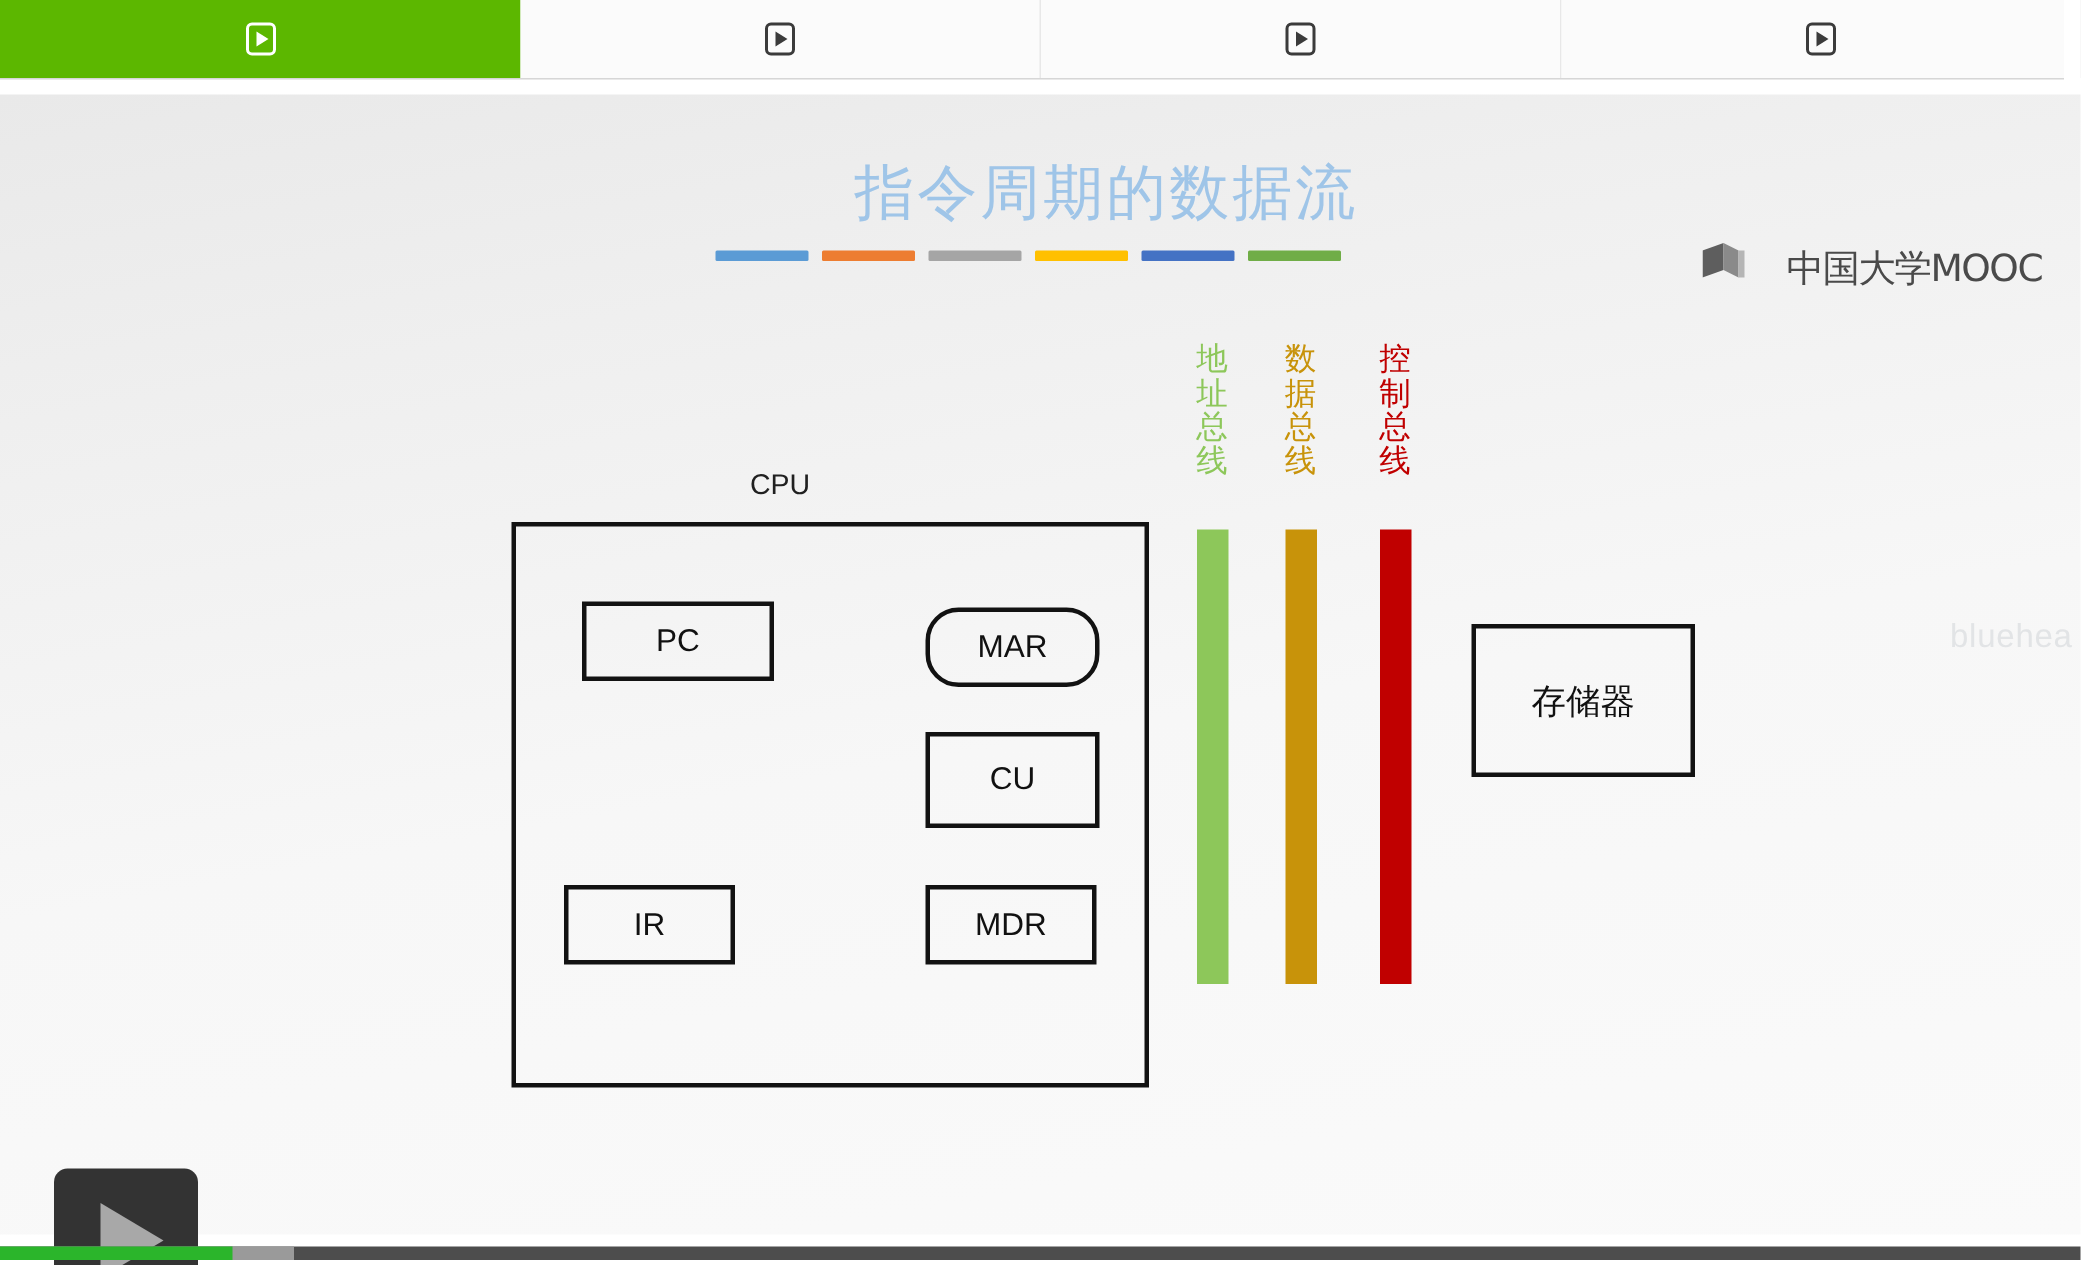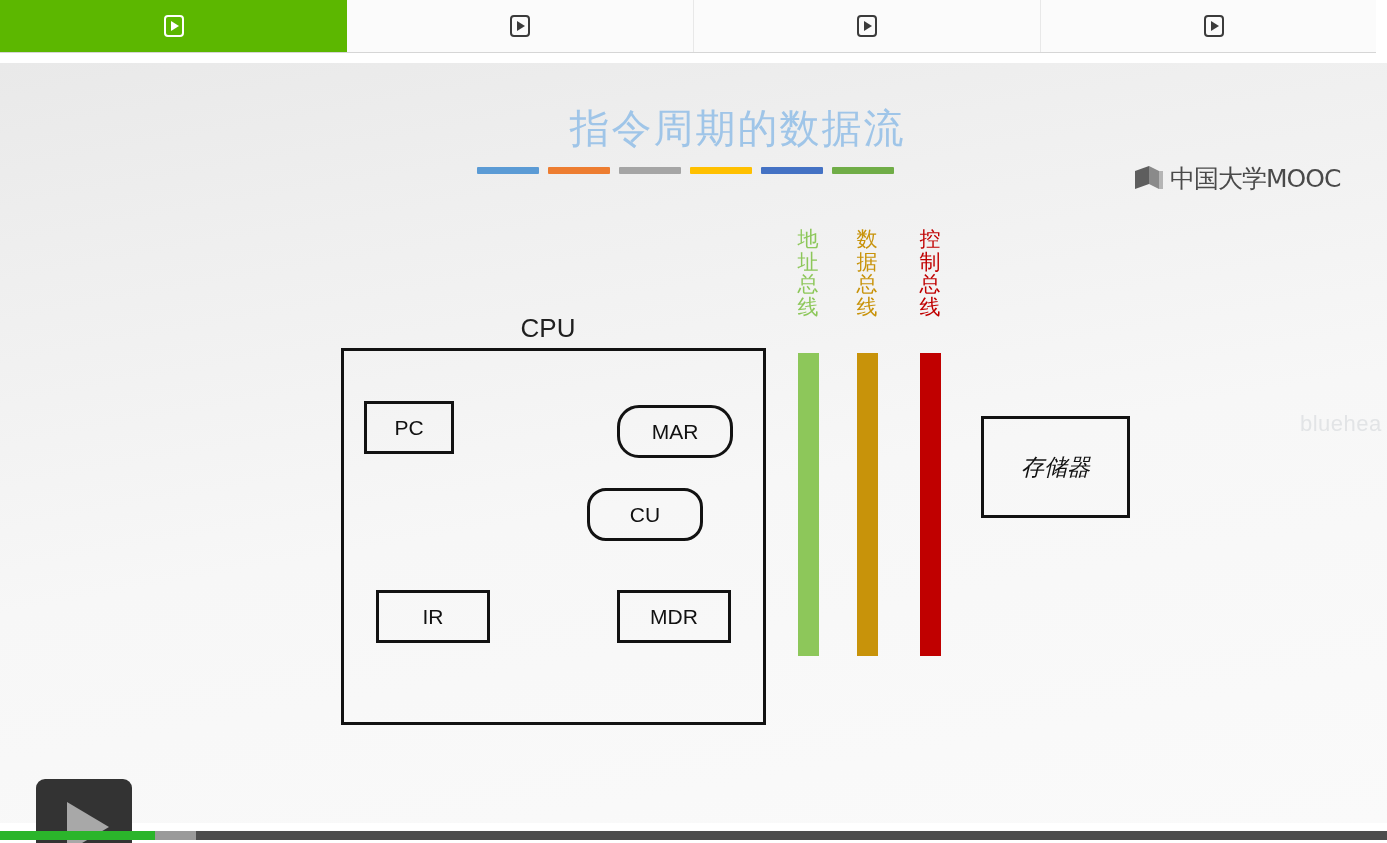--- a/index.html
+++ b/index.html
@@ -27,43 +27,43 @@
     background:linear-gradient(170deg,#e9e9e9 0%,#efefef 22%,#f7f7f7 55%,#fafafa 100%); }
 
   .slide-title { position:absolute; left:0; top:38px; width:1387px; text-align:center;
     font-family:"Liberation Serif", serif; font-size:40px; color:#9fc5e8;
     letter-spacing:2px; font-weight:400;margin-left:44px; }
 
   .accent-row { position:absolute; left:477px; top:104px; display:flex; gap:9px; }
   .accent { width:62px; height:7px; border-radius:1px; }
 
   .mooc-logo { position:absolute; left:1135px; top:99px; display:flex;
-    align-items:center; gap:1px; }
+    align-items:flex-start; gap:22px; }
   .mooc-mark { width:34px; height:26px; position:relative; }
   .mooc-txt { font-family:"DejaVu Sans", sans-serif; font-size:25px; color:#4a4a4a;
     letter-spacing:-1px; }
 
   .watermark { position:absolute; left:1300px; top:348px; font-size:22px;
     color:#e2e4e6; letter-spacing:0.5px; white-space:nowrap; }
 
   
-  .cpu-label { position:absolute; left:500px; top:250px; width:96px; text-align:center;
-    font-size:26px; color:#202020; }
+  .cpu-label { position:absolute; left:500px; top:250px; width:96px; 
+    font-size:19px; color:#202020; }
   .cpu-box { position:absolute; left:341px; top:285px; width:425px; height:377px;
     border:3px solid #121212; background:transparent; }
   .reg { position:absolute; border:3px solid #121212; display:flex;
     align-items:center; justify-content:center; font-size:21px; color:#111111; }
 
   .bus { position:absolute; width:21px; }
   .bus-label { position:absolute; width:26px; text-align:center; font-size:21px;
     line-height:1.08; font-family:"Liberation Serif", serif; }
 
   .mem-box { position:absolute; left:981px; top:353px; width:149px; height:102px;
     border:3px solid #121212; display:flex; align-items:center; justify-content:center;
-    font-size:23px; color:#111111; font-family:"Liberation Serif", serif;font-style:italic; }
+    font-size:23px; color:#111111; font-family:"Liberation Serif", serif; }
 
   
   .playbtn { position:absolute; left:36px; top:716px; width:96px; height:95px;
     background:#333333; border-radius:9px; display:flex; align-items:center;
     justify-content:center; }
   .playbtn .ptri { width:0; height:0; border-style:solid;
     border-width:25px 0 25px 42px; border-color:transparent transparent transparent #a8a8a8;
     margin-left:8px; }
 
   .progress { position:absolute; left:0; top:831px; width:1387px; height:9px;
@@ -121,23 +121,23 @@
     </span>
     <span class="mooc-txt">中国大学MOOC</span>
   </div>
 
   <div class="watermark">bluehea</div>
 
   <div class="cpu-label">CPU</div>
   <div class="cpu-box"></div>
 
   <div id="regs">
-      <div class="reg" style="left: 364px; top: 338px; width: 90px; height: 53px;">PC</div>
+      <div class="reg" style="left: 388px; top: 338px; width: 128px; height: 53px;">PC</div>
       <div class="reg" style="left: 617px; top: 342px; width: 116px; height: 53px; border-radius: 22px;">MAR</div>
-      <div class="reg" style="left: 587px; top: 425px; width: 116px; height: 53px; border-radius: 19px;">CU</div>
+      <div class="reg" style="left: 617px; top: 425px; width: 116px; height: 64px;">CU</div>
       <div class="reg" style="left: 376px; top: 527px; width: 114px; height: 53px;">IR</div>
       <div class="reg" style="left: 617px; top: 527px; width: 114px; height: 53px;">MDR</div>
     </div>
   <div id="buses">
       <div class="bus" style="left: 798px; top: 290px; height: 303px; background: rgb(141, 199, 90);"></div>
       <div class="bus-label" style="left: 795px; top: 165px; color: rgb(141, 199, 90); white-space: pre;">地
 址
 总
 线</div>
       <div class="bus" style="left: 857px; top: 290px; height: 303px; background: rgb(200, 147, 10);"></div>

